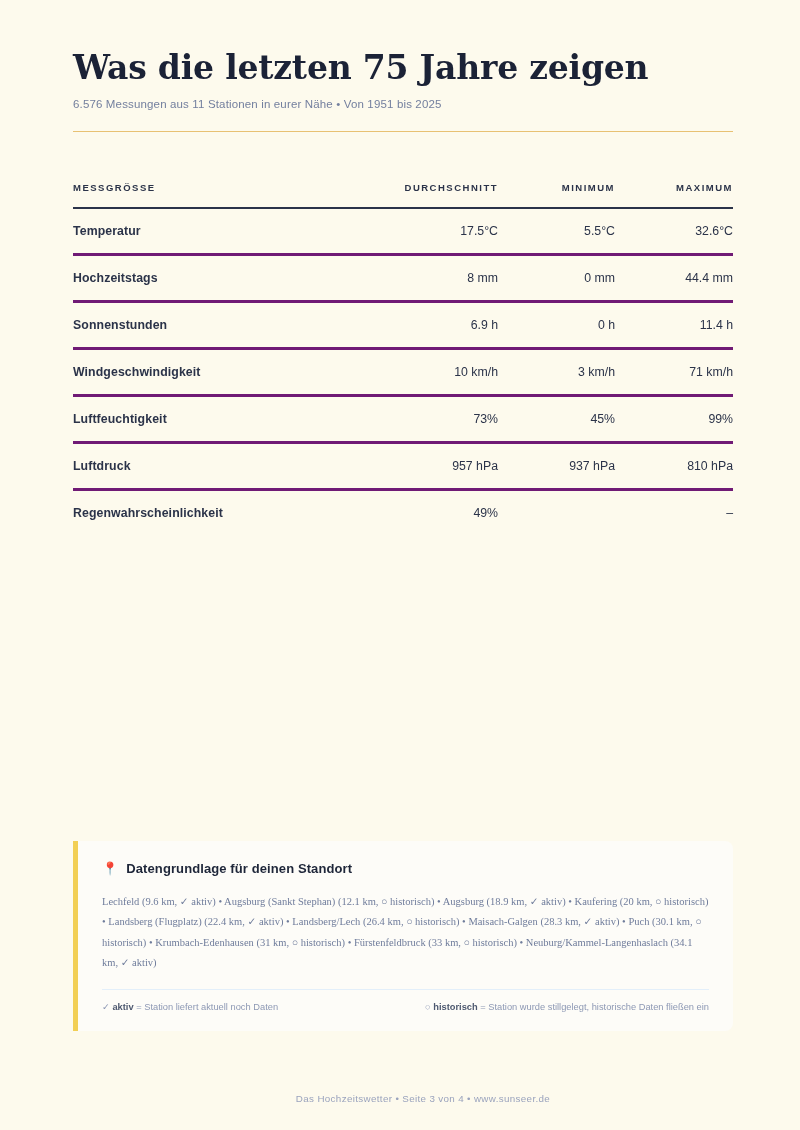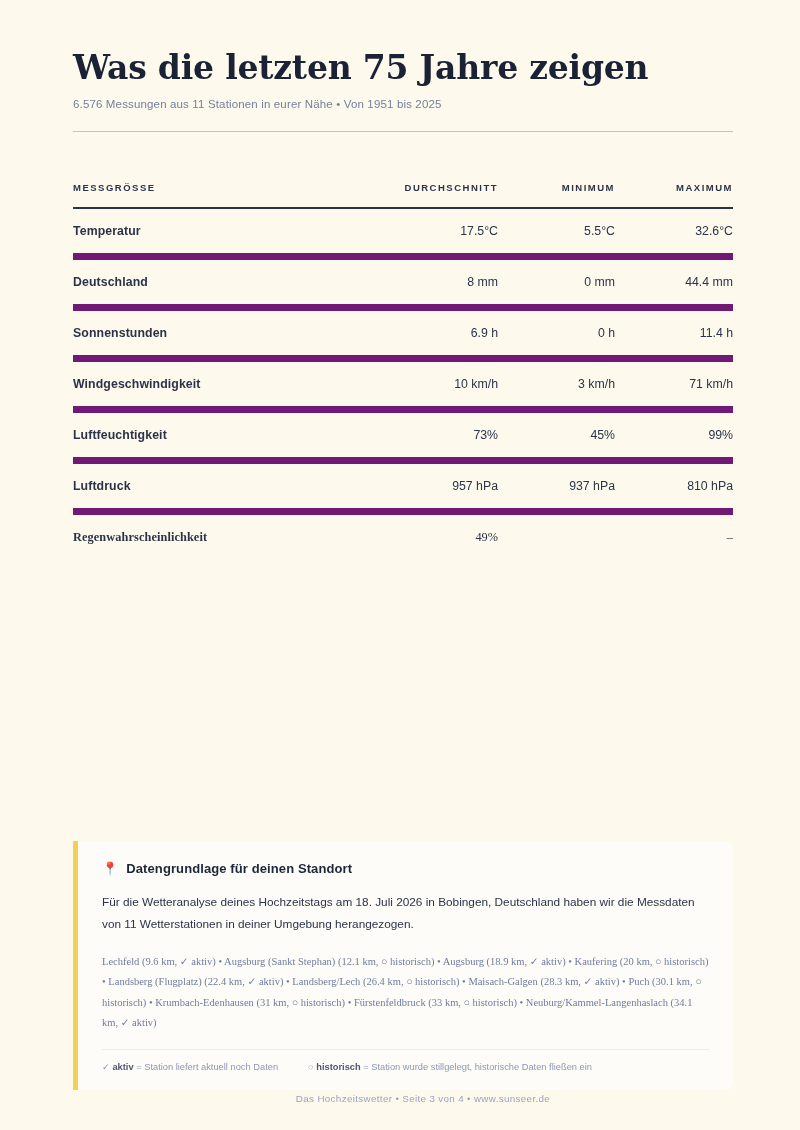--- a/index.html
+++ b/index.html
@@ -81,28 +81,27 @@
     border-bottom: 2.5px solid #2b3349;
     vertical-align: bottom;
   }
   th.col-metric { text-align: left;  width: 265px; padding-left: 10px; }
   th.col-avg    { text-align: right; width: 160px; }
   th.col-min    { text-align: right; width: 117px; }
   th.col-max    { text-align: right; width: 118px; padding-right: 2px; }
 
   table.metrics td {
     padding: 15px 0 15px 0;
-    border-bottom: 7px solid #701a75;
+    border-bottom: 3px solid #701a75;
     font-size: 12.3px;
     color: #2b3349;
     white-space: nowrap;
   }
   table.metrics tbody tr:last-child td {
     border-bottom: none;
-    font-family: Liberation Serif, serif;
   }
   td.cell-metric {
     text-align: left;
     font-weight: 700;
     font-size: 12.3px;
     padding-left: 10px;
     letter-spacing: 0.1px;
   }
   td.cell-val {
     text-align: right;
@@ -157,20 +156,21 @@
     background: #e3effa;
     border: 0;
   }
   .legend {
     margin: 11px 0 0 0;
     font-size: 9.3px;
     color: #8d98b4;
     display: flex;
     gap: 30px;
     line-height: 1.5;
+    justify-content: space-between;
   }
   .legend b {
     color: #4d586f;
     font-weight: 700;
   }
 
   
   .footer {
     position: absolute;
     left: 0;
@@ -205,21 +205,21 @@
         </tr>
       </thead>
       <tbody>
         <tr>
           <td class="cell-metric">Temperatur</td>
           <td class="cell-val">17.5°C</td>
           <td class="cell-val">5.5°C</td>
           <td class="cell-val cell-max">32.6°C</td>
         </tr>
         <tr>
-          <td class="cell-metric">Deutschland</td>
+          <td class="cell-metric">Hochzeitstags</td>
           <td class="cell-val">8 mm</td>
           <td class="cell-val">0 mm</td>
           <td class="cell-val cell-max">44.4 mm</td>
         </tr>
         <tr>
           <td class="cell-metric">Sonnenstunden</td>
           <td class="cell-val">6.9 h</td>
           <td class="cell-val">0 h</td>
           <td class="cell-val cell-max">11.4 h</td>
         </tr>
@@ -250,21 +250,20 @@
       </tbody>
     </table>
   </div>
 
   <div class="infobox">
     <div class="infobox-title">
       <span class="pin-icon">📍</span>
       <span>Datengrundlage für deinen Standort</span>
     </div>
 
-    <p class="infobox-para">Für die Wetteranalyse deines Hochzeitstags am 18. Juli 2026 in Bobingen, Deutschland haben wir die Messdaten von 11 Wetterstationen in deiner Umgebung herangezogen.</p>
 
     <p class="station-list">Lechfeld (9.6 km, ✓ aktiv) • Augsburg (Sankt Stephan) (12.1 km, ○ historisch) • Augsburg (18.9 km, ✓ aktiv) • Kaufering (20 km, ○ historisch) • Landsberg (Flugplatz) (22.4 km, ✓ aktiv) • Landsberg/Lech (26.4 km, ○ historisch) • Maisach-Galgen (28.3 km, ✓ aktiv) • Puch (30.1 km, ○ historisch) • Krumbach-Edenhausen (31 km, ○ historisch) • Fürstenfeldbruck (33 km, ○ historisch) • Neuburg/Kammel-Langenhaslach (34.1 km, ✓ aktiv)</p>
 
     <hr class="legend-rule">
 
     <div class="legend">
       <span>
         <span>✓</span>
         <b>aktiv</b>
         <span>= Station liefert aktuell noch Daten</span>

